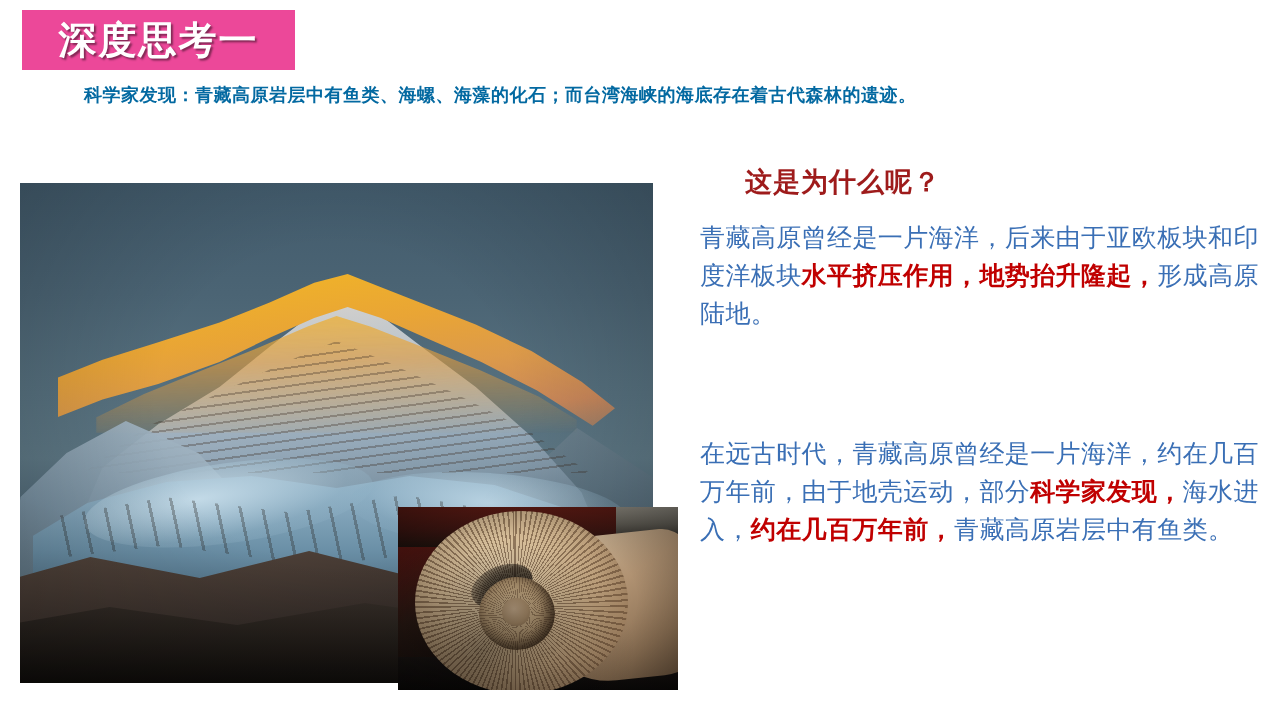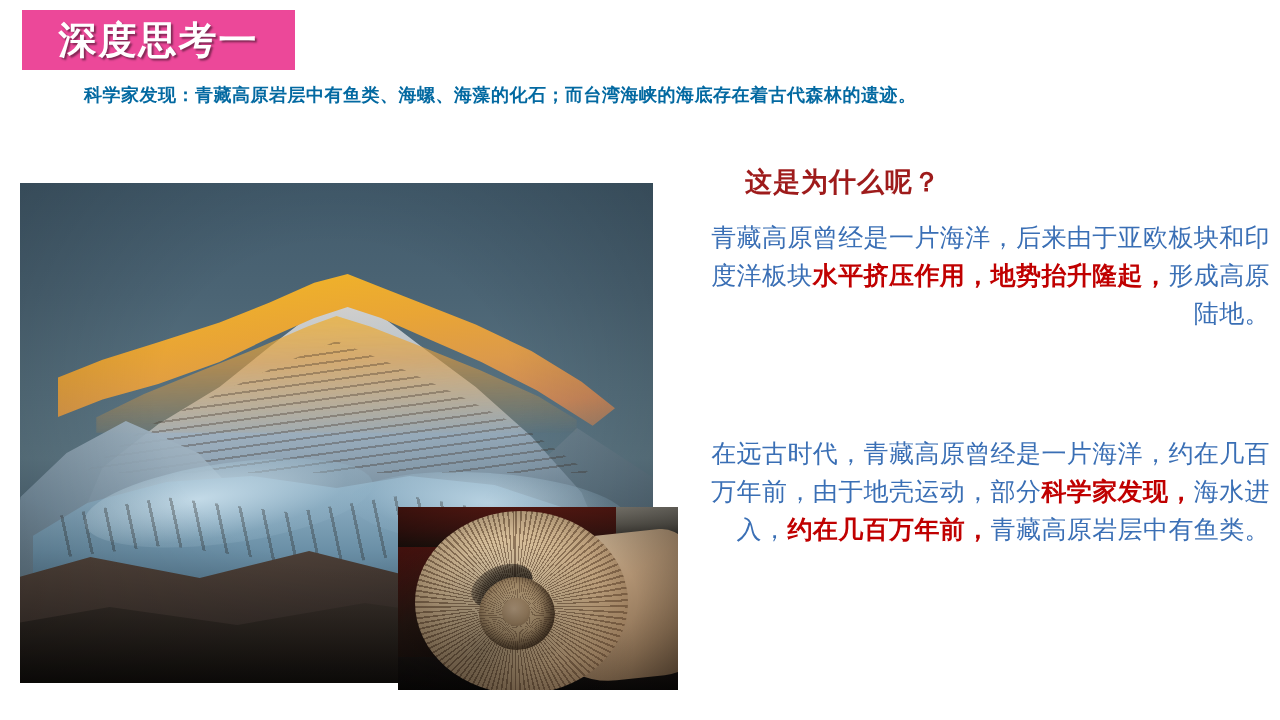--- a/index.html
+++ b/index.html
@@ -344,21 +344,20 @@
   }
   .para {
     position: absolute;
     left: 700px;
     width: 570px;
     font-family: "Liberation Sans", "DejaVu Sans", sans-serif;
     font-size: 25px;
     line-height: 1.52;
     color: #3a6fb5;
     letter-spacing: 0.4px;
-    text-align: right;
   }
   .para-1 { top: 218px; }
   .para-2 { top: 434px; }
   .hl {
     color: #c00000;
     font-weight: bold;
   }
 </style>
 </head>
 <body>

